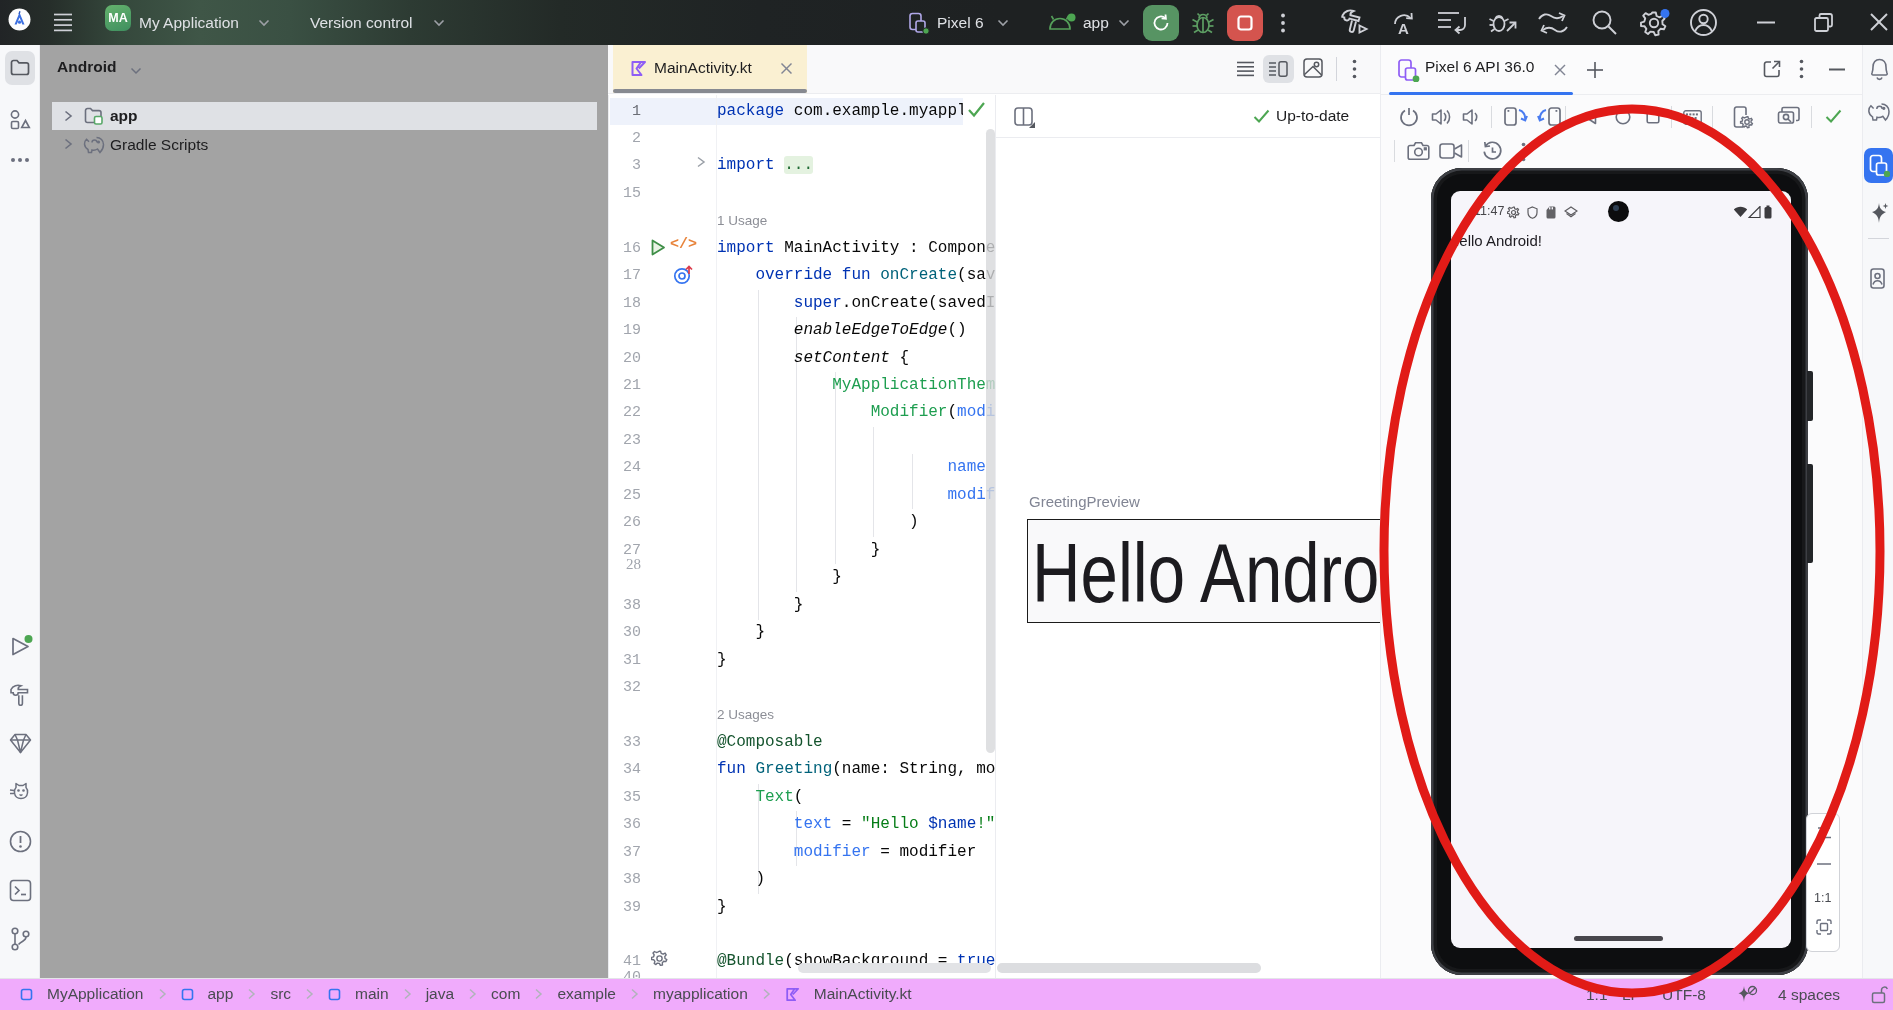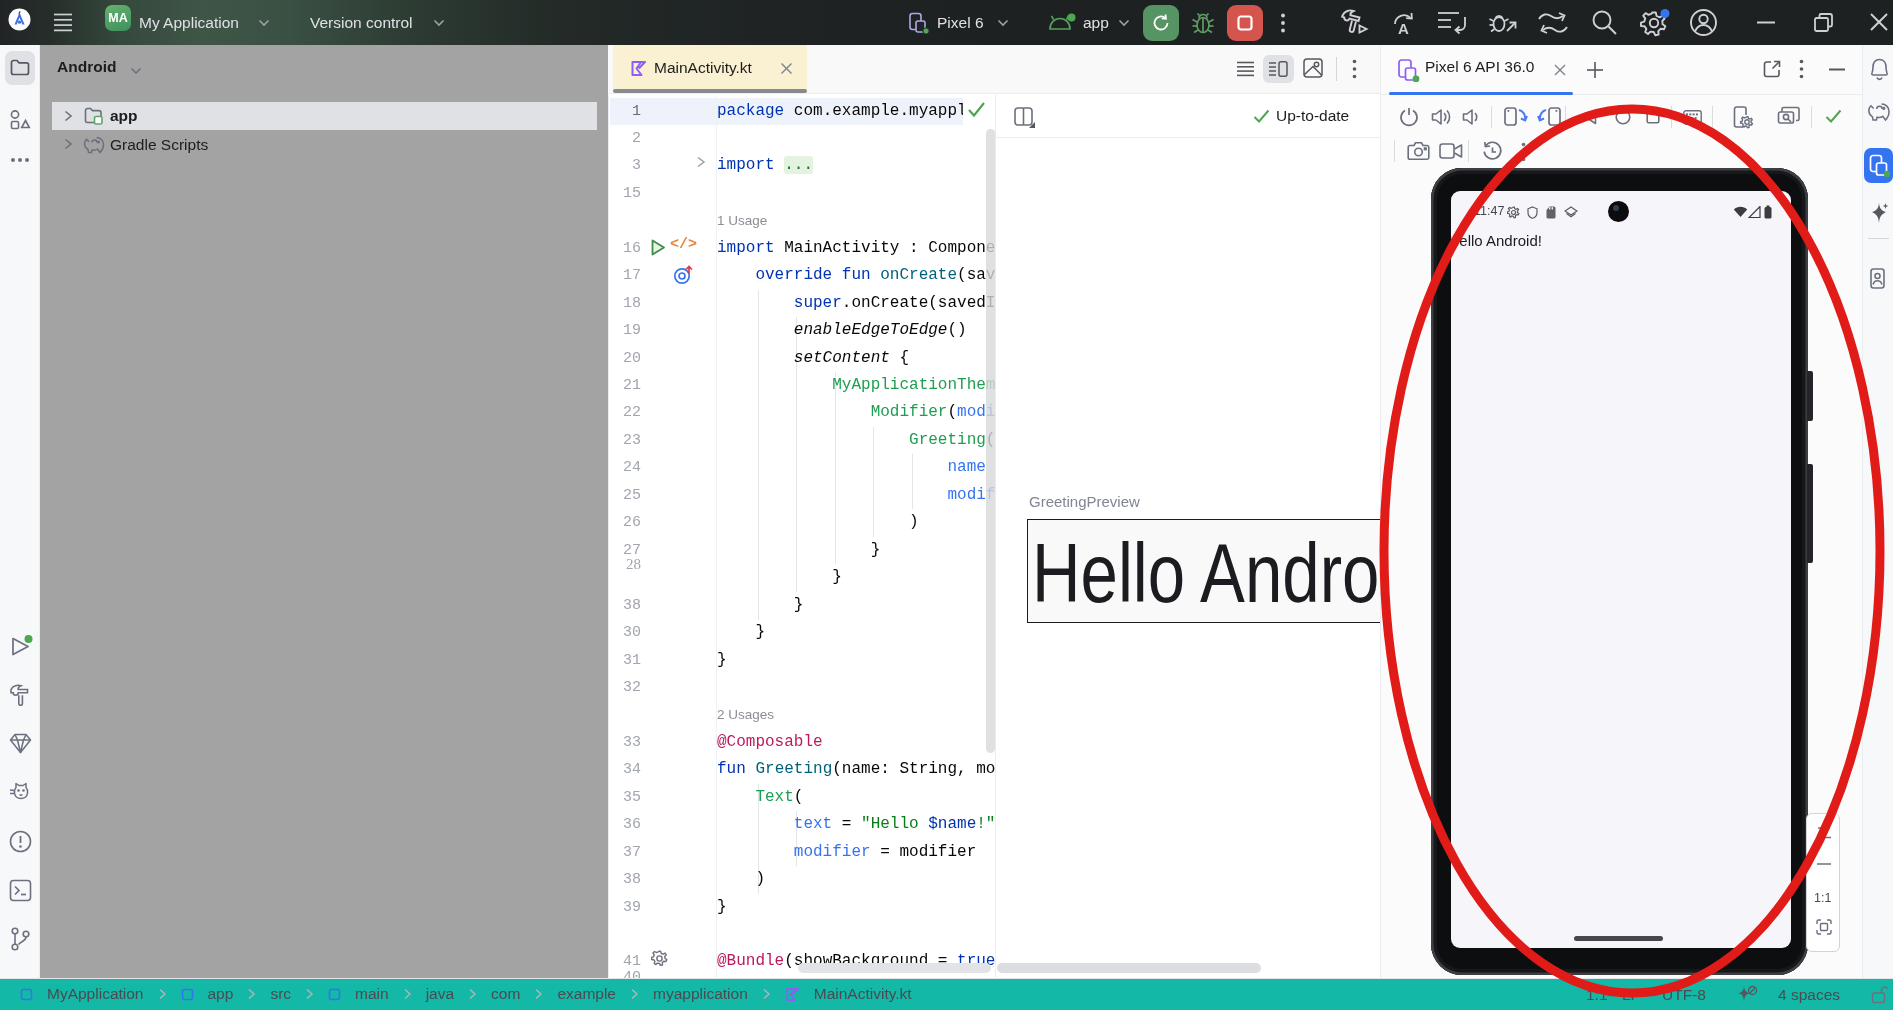--- a/index.html
+++ b/index.html
@@ -20,21 +20,21 @@
 
   
   .codeline { position:absolute; left:108px; height:28px; line-height:27.45px;
     font-family:"Liberation Mono", monospace; font-size:16px; white-space:pre; color:#080808; }
   .lnum { position:absolute; width:32px; text-align:right; left:0px; height:28px; line-height:27.45px;
     font-family:"Liberation Mono", monospace; font-size:15px; color:#a1a5ad; }
   .kw { color:#0033b3; }
   .fn { color:#00627a; }
   .comp { color:#1e9e50; }
   .prm { color:#3574f0; }
-  .ann { color:#be185d; }
+  .ann { color:#14532d; }
   .str { color:#067d17; }
   .tpl { color:#0033b3; }
   .usage { position:absolute; left:108px; height:28px; line-height:27.45px; font-size:13.5px; color:#8c8e96; }
   .fold { background:#e4f2e0; color:#1f6b33; border-radius:3px; }
   .iguide { position:absolute; width:1px; background:#e4e5e9; }
 
   
   .crumb { color:#494b51; font-size:15.5px; }
 </style>
 </head>
@@ -393,21 +393,20 @@
   <div class="codeline" style="top:194.65px;">        <span class="kw">super</span>.onCreate(savedInstanceState)</div>
   <div class="lnum" style="top:222.10px;">19</div>
   <div class="codeline" style="top:222.10px;">        <i>enableEdgeToEdge</i>()</div>
   <div class="lnum" style="top:249.55px;">20</div>
   <div class="codeline" style="top:249.55px;">        <i>setContent</i> {</div>
   <div class="lnum" style="top:277.00px;">21</div>
   <div class="codeline" style="top:277.00px;">            <span class="comp">MyApplicationTheme</span> {</div>
   <div class="lnum" style="top:304.45px;">22</div>
   <div class="codeline" style="top:304.45px;">                <span class="comp">Modifier</span>(<span class="prm">modifier</span> = Modifier.fillMaxSize())</div>
   <div class="lnum" style="top:331.90px;">23</div>
-  <div class="codeline" style="top:331.90px;">                    <span class="comp">Greeting</span>(</div>
   <div class="lnum" style="top:359.35px;">24</div>
   <div class="codeline" style="top:359.35px;">                        <span class="prm">name</span> = ,</div>
   <div class="lnum" style="top:386.80px;">25</div>
   <div class="codeline" style="top:386.80px;">                        <span class="prm">modifier</span> = Modifier.padding(innerPadd</div>
   <div class="lnum" style="top:414.25px;">26</div>
   <div class="codeline" style="top:414.25px;">                    )</div>
   <div class="lnum" style="top:441.70px;">27</div>
   <div class="codeline" style="top:441.70px;">                }</div>
   <div class="lnum" style="top:456px;font-family:Liberation Serif, serif;">28</div>
   <div class="codeline" style="top:469.15px;">            }</div>
@@ -733,21 +732,21 @@
 
   <svg class="ico" style="left:5px;top:222px;" width="22" height="24" viewBox="0 0 22 24">
     <g fill="none" stroke="#6c707e" stroke-width="1.6">
       <rect x="3" y="2" width="13" height="19" rx="2.5"></rect>
       <circle cx="9.5" cy="9" r="2.5"></circle>
       <path d="M5 17.5 C5.8 14.8 7.5 13.8 9.5 13.8 C11.5 13.8 13.2 14.8 14 17.5"></path>
     </g>
   </svg>
 </div>
 
-<div class="panel" id="statusbar" style="left:0;top:978px;width:1893px;height:32px;background:#14b8a6;border-top:1px solid #e3e5e8;">
+<div class="panel" id="statusbar" style="left:0;top:978px;width:1893px;height:32px;background:#f0abfc;border-top:1px solid #e3e5e8;">
   <div class="abs" style="left:20px;top:6px;display:flex;align-items:center;gap:14px;" id="crumbs">
       <svg width="13" height="13" viewBox="0 0 13 13" style="flex:none">
         <rect x="1.5" y="1.5" width="10" height="10" rx="2" fill="none" stroke="#3574f0" stroke-width="1.6"></rect>
       </svg>
       <span class="crumb" style="white-space:nowrap">MyApplication</span>
       <svg width="9" height="12" viewBox="0 0 9 12" style="flex:none">
         <path d="M2 1.5 L7 6 L2 10.5" fill="none" stroke="#b0b3ba" stroke-width="1.5"></path>
       </svg>
       <svg width="13" height="13" viewBox="0 0 13 13" style="flex:none">
         <rect x="1.5" y="1.5" width="10" height="10" rx="2" fill="none" stroke="#3574f0" stroke-width="1.6"></rect>

